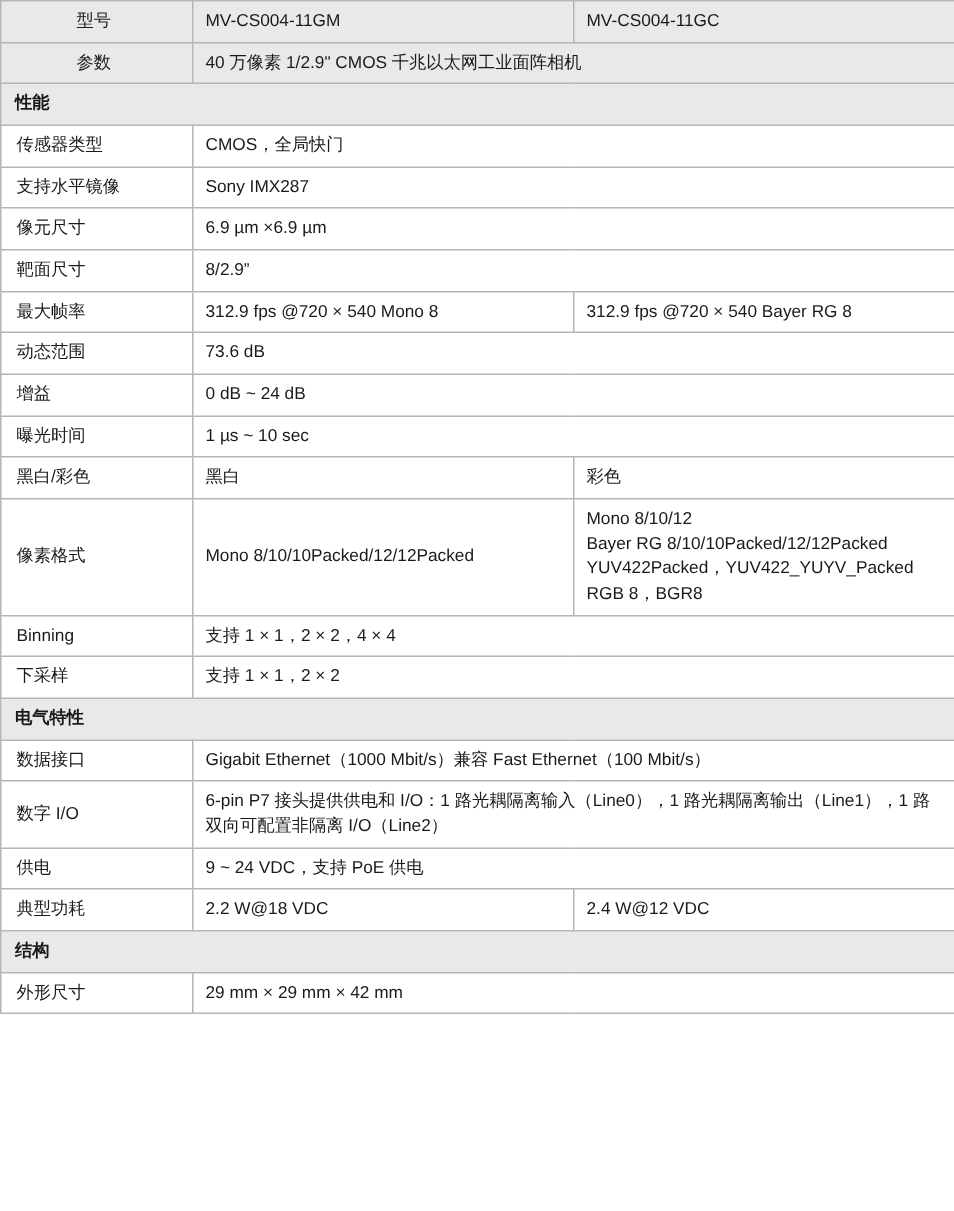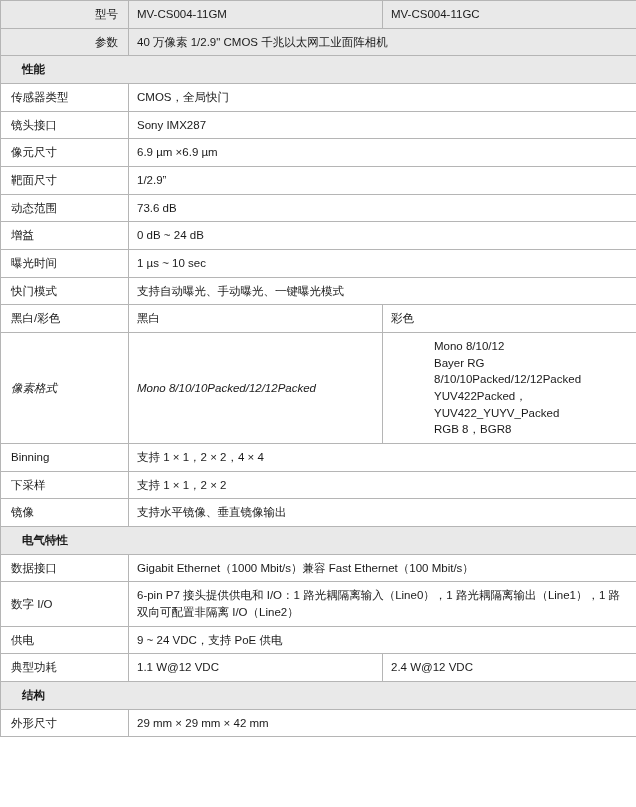--- a/index.html
+++ b/index.html
@@ -29,44 +29,42 @@
     width: 120px;
     padding-left: 10px;
     margin-left: 32px;
   }
   td.val {
     padding-left: 8px;
   }
   tr.section td {
     background: #e9e9e9;
     font-weight: bold;
-    padding-left: 21px;
+    padding-left: 9px;
   }
   tr.header-row td {
     background: #e9e9e9;
   }
   td.hdr-label {
     width: 120px;
-    text-align: right;
+    text-align: center;
     padding-right: 10px;
     background: #e9e9e9;
     font-family: Liberation Serif, serif;
   }
   td.hdr-val {
     background: #ffffff;
     padding-left: 8px;
     margin-left: 20px;
   }
   .multi-line span {
     display: block;
-    margin-left: 43px;
   }
   td.center-v {
     vertical-align: middle;
-    font-style: italic;
   }
 </style>
 </head>
 <body>
 
 <table class="spec-table">
   <colgroup>
     <col style="width:128px">
     <col style="width:254px">
     <col style="width:254px">
@@ -84,46 +82,47 @@
 
     <tr class="section">
       <td colspan="3">性能</td>
     </tr>
 
     <tr>
       <td class="label">传感器类型</td>
       <td class="val" colspan="2">CMOS，全局快门</td>
     </tr>
     <tr>
-      <td class="label">镜头接口</td>
+      <td class="label">支持水平镜像</td>
       <td class="val" colspan="2">Sony IMX287</td>
     </tr>
     <tr>
       <td class="label">像元尺寸</td>
       <td class="val" colspan="2">6.9 µm ×6.9 µm</td>
     </tr>
     <tr>
       <td class="label">靶面尺寸</td>
-      <td class="val" colspan="2">1/2.9”</td>
+      <td class="val" colspan="2">8/2.9”</td>
+    </tr>
+    <tr>
+      <td class="label">最大帧率</td>
+      <td class="val">312.9 fps @720 × 540 Mono 8</td>
+      <td class="val">312.9 fps @720 × 540 Bayer RG 8</td>
     </tr>
     <tr>
       <td class="label">动态范围</td>
       <td class="val" colspan="2">73.6 dB</td>
     </tr>
     <tr>
       <td class="label">增益</td>
       <td class="val" colspan="2">0 dB ~ 24 dB</td>
     </tr>
     <tr>
       <td class="label">曝光时间</td>
       <td class="val" colspan="2">1 µs ~ 10 sec</td>
-    </tr>
-    <tr>
-      <td class="label">快门模式</td>
-      <td class="val" colspan="2">支持自动曝光、手动曝光、一键曝光模式</td>
     </tr>
     <tr>
       <td class="label">黑白/彩色</td>
       <td class="val">黑白</td>
       <td class="val">彩色</td>
     </tr>
 
     <tr>
       <td class="label center-v">像素格式</td>
       <td class="val center-v">Mono 8/10/10Packed/12/12Packed</td>
@@ -136,44 +135,40 @@
     </tr>
 
     <tr>
       <td class="label">Binning</td>
       <td class="val" colspan="2">支持 1 × 1，2 × 2，4 × 4</td>
     </tr>
     <tr>
       <td class="label">下采样</td>
       <td class="val" colspan="2">支持 1 × 1，2 × 2</td>
     </tr>
-    <tr>
-      <td class="label">镜像</td>
-      <td class="val" colspan="2">支持水平镜像、垂直镜像输出</td>
-    </tr>
 
     <tr class="section">
       <td colspan="3">电气特性</td>
     </tr>
 
     <tr>
       <td class="label">数据接口</td>
       <td class="val" colspan="2">Gigabit Ethernet（1000 Mbit/s）兼容 Fast Ethernet（100 Mbit/s）</td>
     </tr>
     <tr>
       <td class="label">数字 I/O</td>
       <td class="val" colspan="2">6-pin P7 接头提供供电和 I/O：1 路光耦隔离输入（Line0），1 路光耦隔离输出（Line1），1 路双向可配置非隔离 I/O（Line2）</td>
     </tr>
     <tr>
       <td class="label">供电</td>
       <td class="val" colspan="2">9 ~ 24 VDC，支持 PoE 供电</td>
     </tr>
     <tr>
       <td class="label">典型功耗</td>
-      <td class="val">1.1 W@12 VDC</td>
+      <td class="val">2.2 W@18 VDC</td>
       <td class="val">2.4 W@12 VDC</td>
     </tr>
 
     <tr class="section">
       <td colspan="3">结构</td>
     </tr>
 
     <tr>
       <td class="label">外形尺寸</td>
       <td class="val" colspan="2">29 mm × 29 mm × 42 mm</td>

